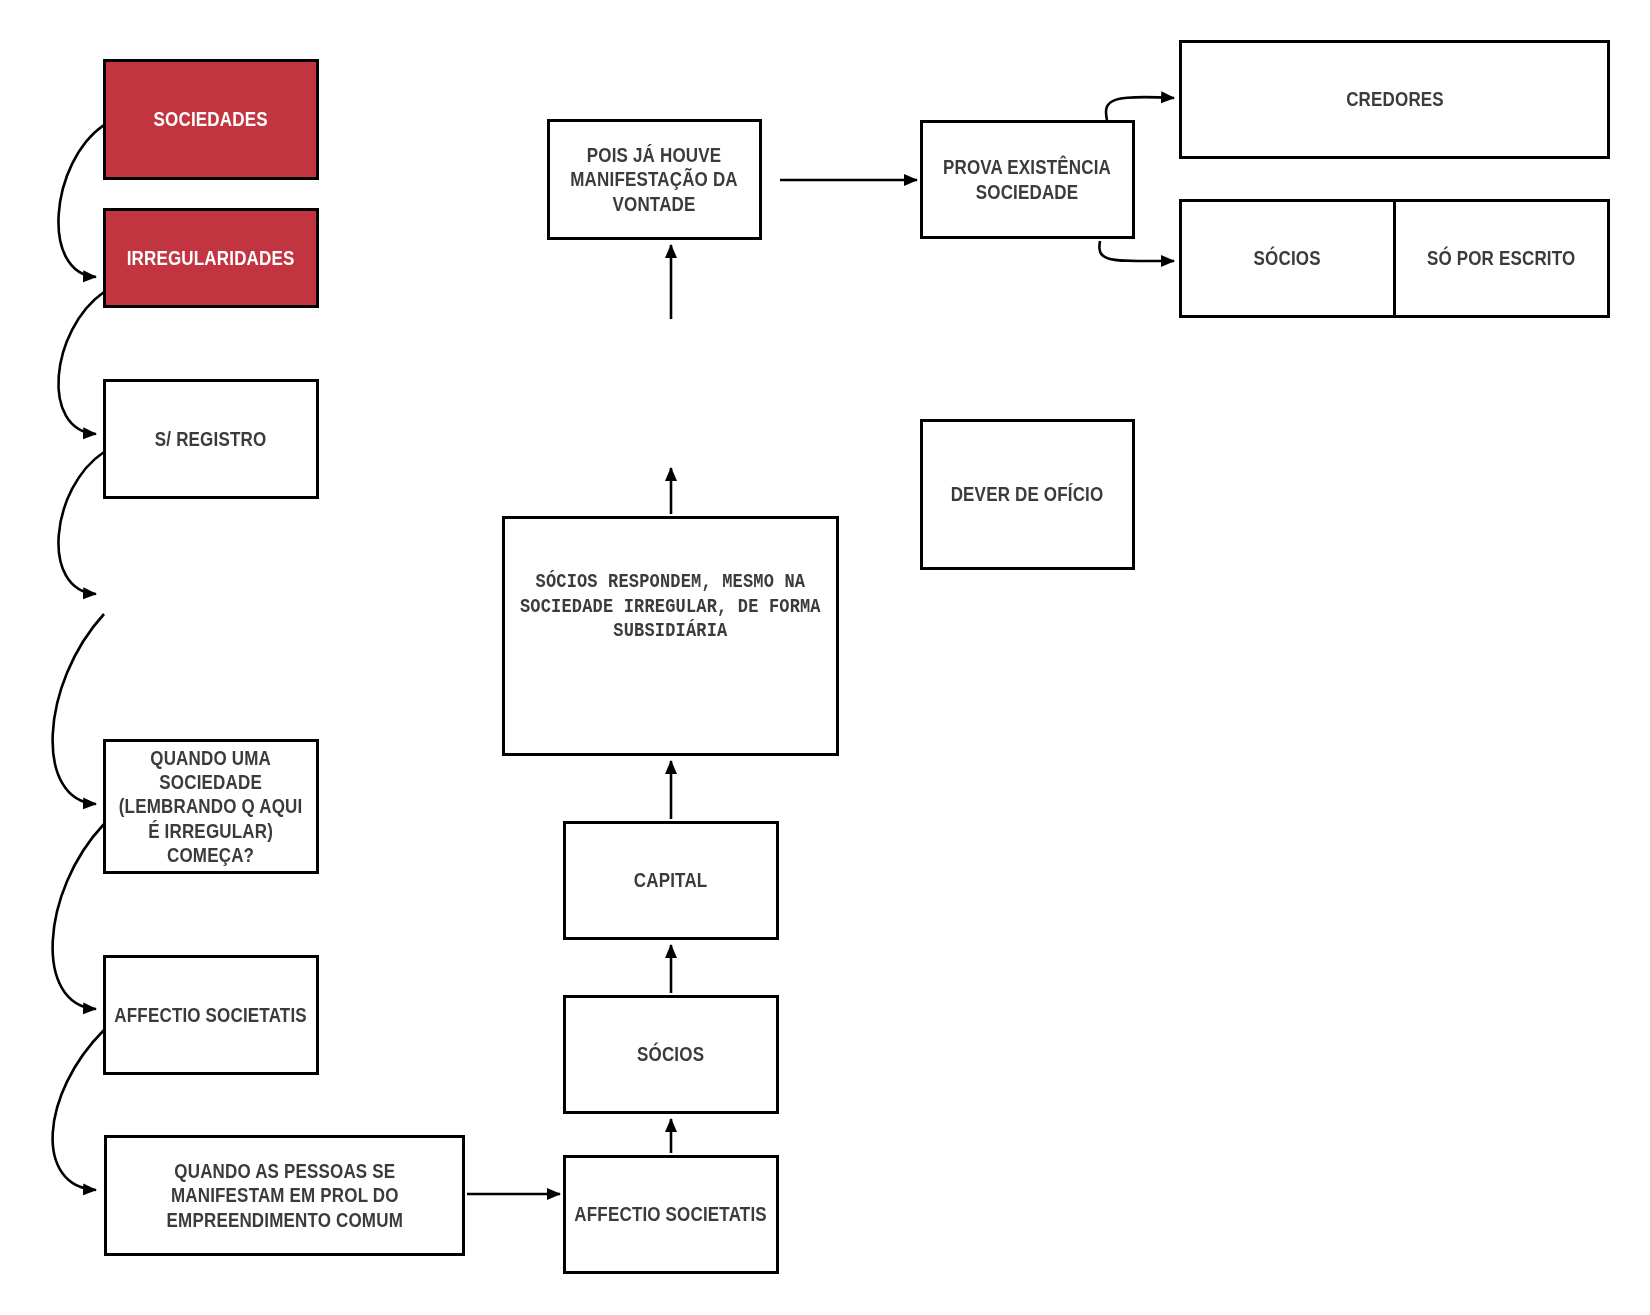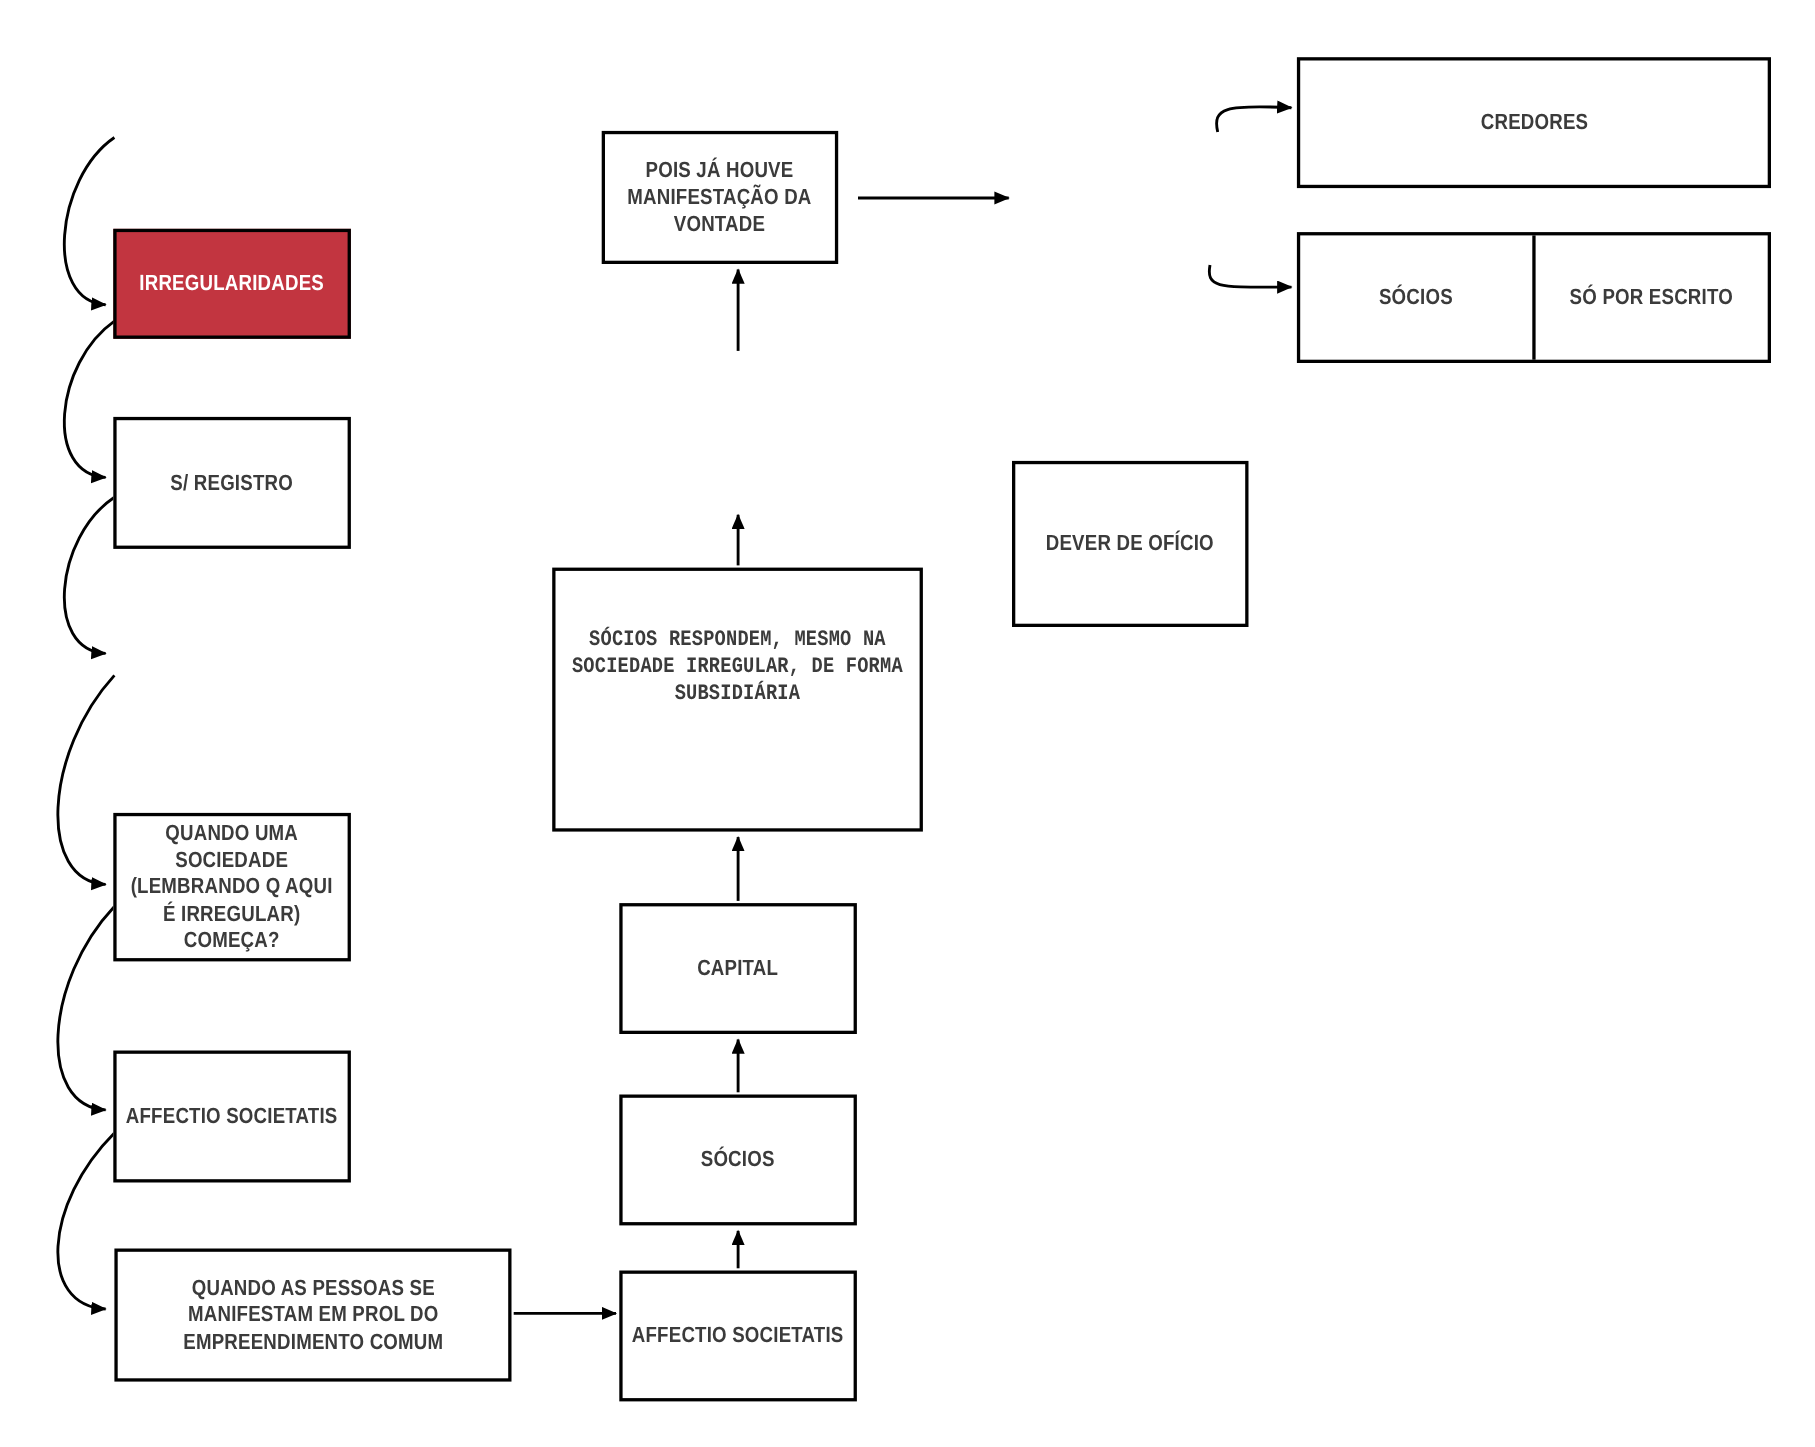--- a/index.html
+++ b/index.html
@@ -35,21 +35,20 @@
     transform-origin: center;
     text-transform: uppercase;
   }
   .node.offset-up { padding-bottom: 58px; font-family: Liberation Mono, monospace; }
   .split {
     position: absolute;
     box-sizing: border-box;
     border: 3px solid #000000;
     background: #ffffff;
     display: flex;
-    margin-top: 12px;
   }
   .cell {
     flex: 1 1 0;
     display: flex;
     align-items: center;
     justify-content: center;
     text-align: center;
     color: #3b3b3b;
     font-weight: 700;
     font-size: 20px;
@@ -93,20 +92,23 @@
     <path d="M671,819 L671,761" marker-end="url(#ah)"></path>
     <path d="M671,514 L671,468" marker-end="url(#ah)"></path>
     <path d="M671,319 L671,245" marker-end="url(#ah)"></path>
 
     <path d="M780,180 L917,180" marker-end="url(#ah)"></path>
 
     <path d="M1107,120 C1102,98 1114,95 1174,98" marker-end="url(#ah)"></path>
     <path d="M1100,241 C1096,263 1110,261 1174,261" marker-end="url(#ah)"></path>
   </svg>
 
+  <div class="node red" style="left:103px;top:59px;width:216px;height:121px">
+    <span class="label">SOCIEDADES</span>
+  </div>
   <div class="node red" style="left:103px;top:208px;width:216px;height:100px">
     <span class="label">IRREGULARIDADES</span>
   </div>
   <div class="node" style="left:103px;top:379px;width:216px;height:120px">
     <span class="label">S/ REGISTRO</span>
   </div>
   <div class="node" style="left:103px;top:739px;width:216px;height:135px">
     <span class="label">QUANDO UMA SOCIEDADE (LEMBRANDO Q AQUI É IRREGULAR) COMEÇA?</span>
   </div>
   <div class="node" style="left:103px;top:955px;width:216px;height:120px">
@@ -125,20 +127,23 @@
   <div class="node" style="left:563px;top:821px;width:216px;height:119px">
     <span class="label">CAPITAL</span>
   </div>
   <div class="node offset-up" style="left:502px;top:516px;width:337px;height:240px">
     <span class="label">SÓCIOS RESPONDEM, MESMO NA SOCIEDADE IRREGULAR, DE FORMA SUBSIDIÁRIA</span>
   </div>
   <div class="node" style="left:547px;top:119px;width:215px;height:121px">
     <span class="label">POIS JÁ HOUVE MANIFESTAÇÃO DA VONTADE</span>
   </div>
 
+  <div class="node" style="left:920px;top:120px;width:215px;height:119px">
+    <span class="label">PROVA EXISTÊNCIA SOCIEDADE</span>
+  </div>
   <div class="node" style="left:920px;top:419px;width:215px;height:151px">
     <span class="label">DEVER DE OFÍCIO</span>
   </div>
 
   <div class="split" style="left:1179px;top:40px;width:431px;height:119px">
     <div class="cell">
       <span class="label">CREDORES</span>
     </div>
   </div>
 

